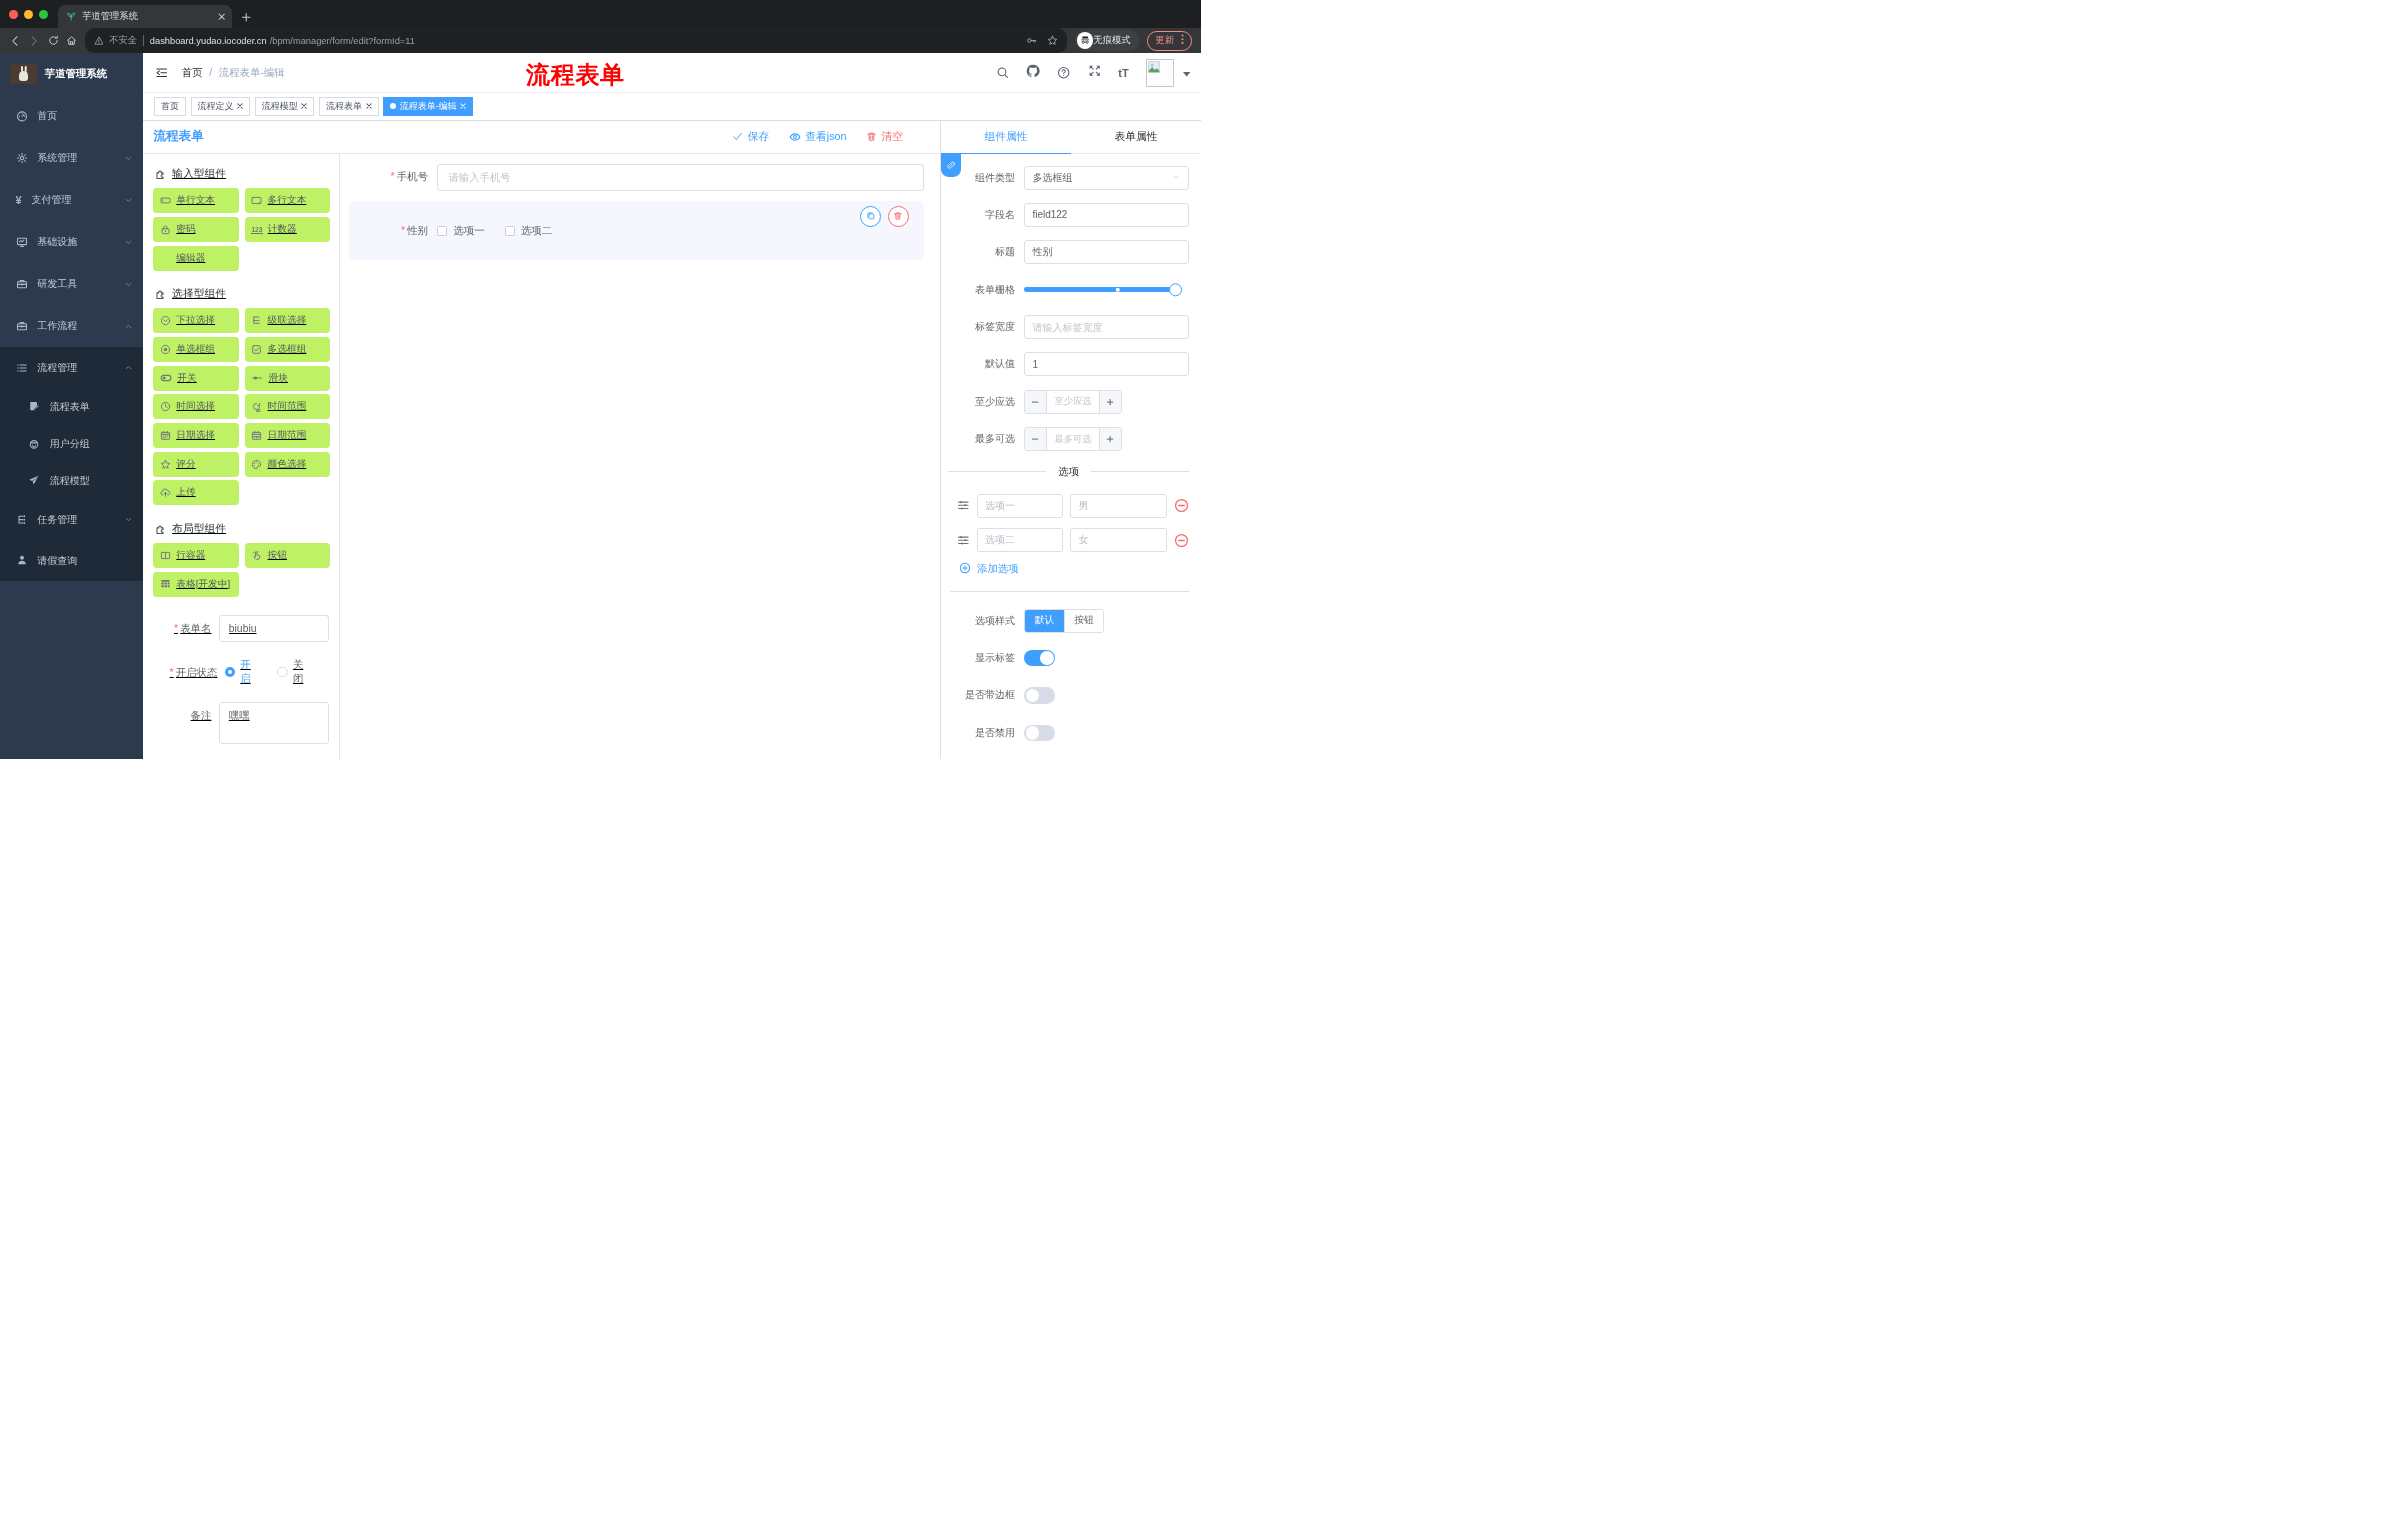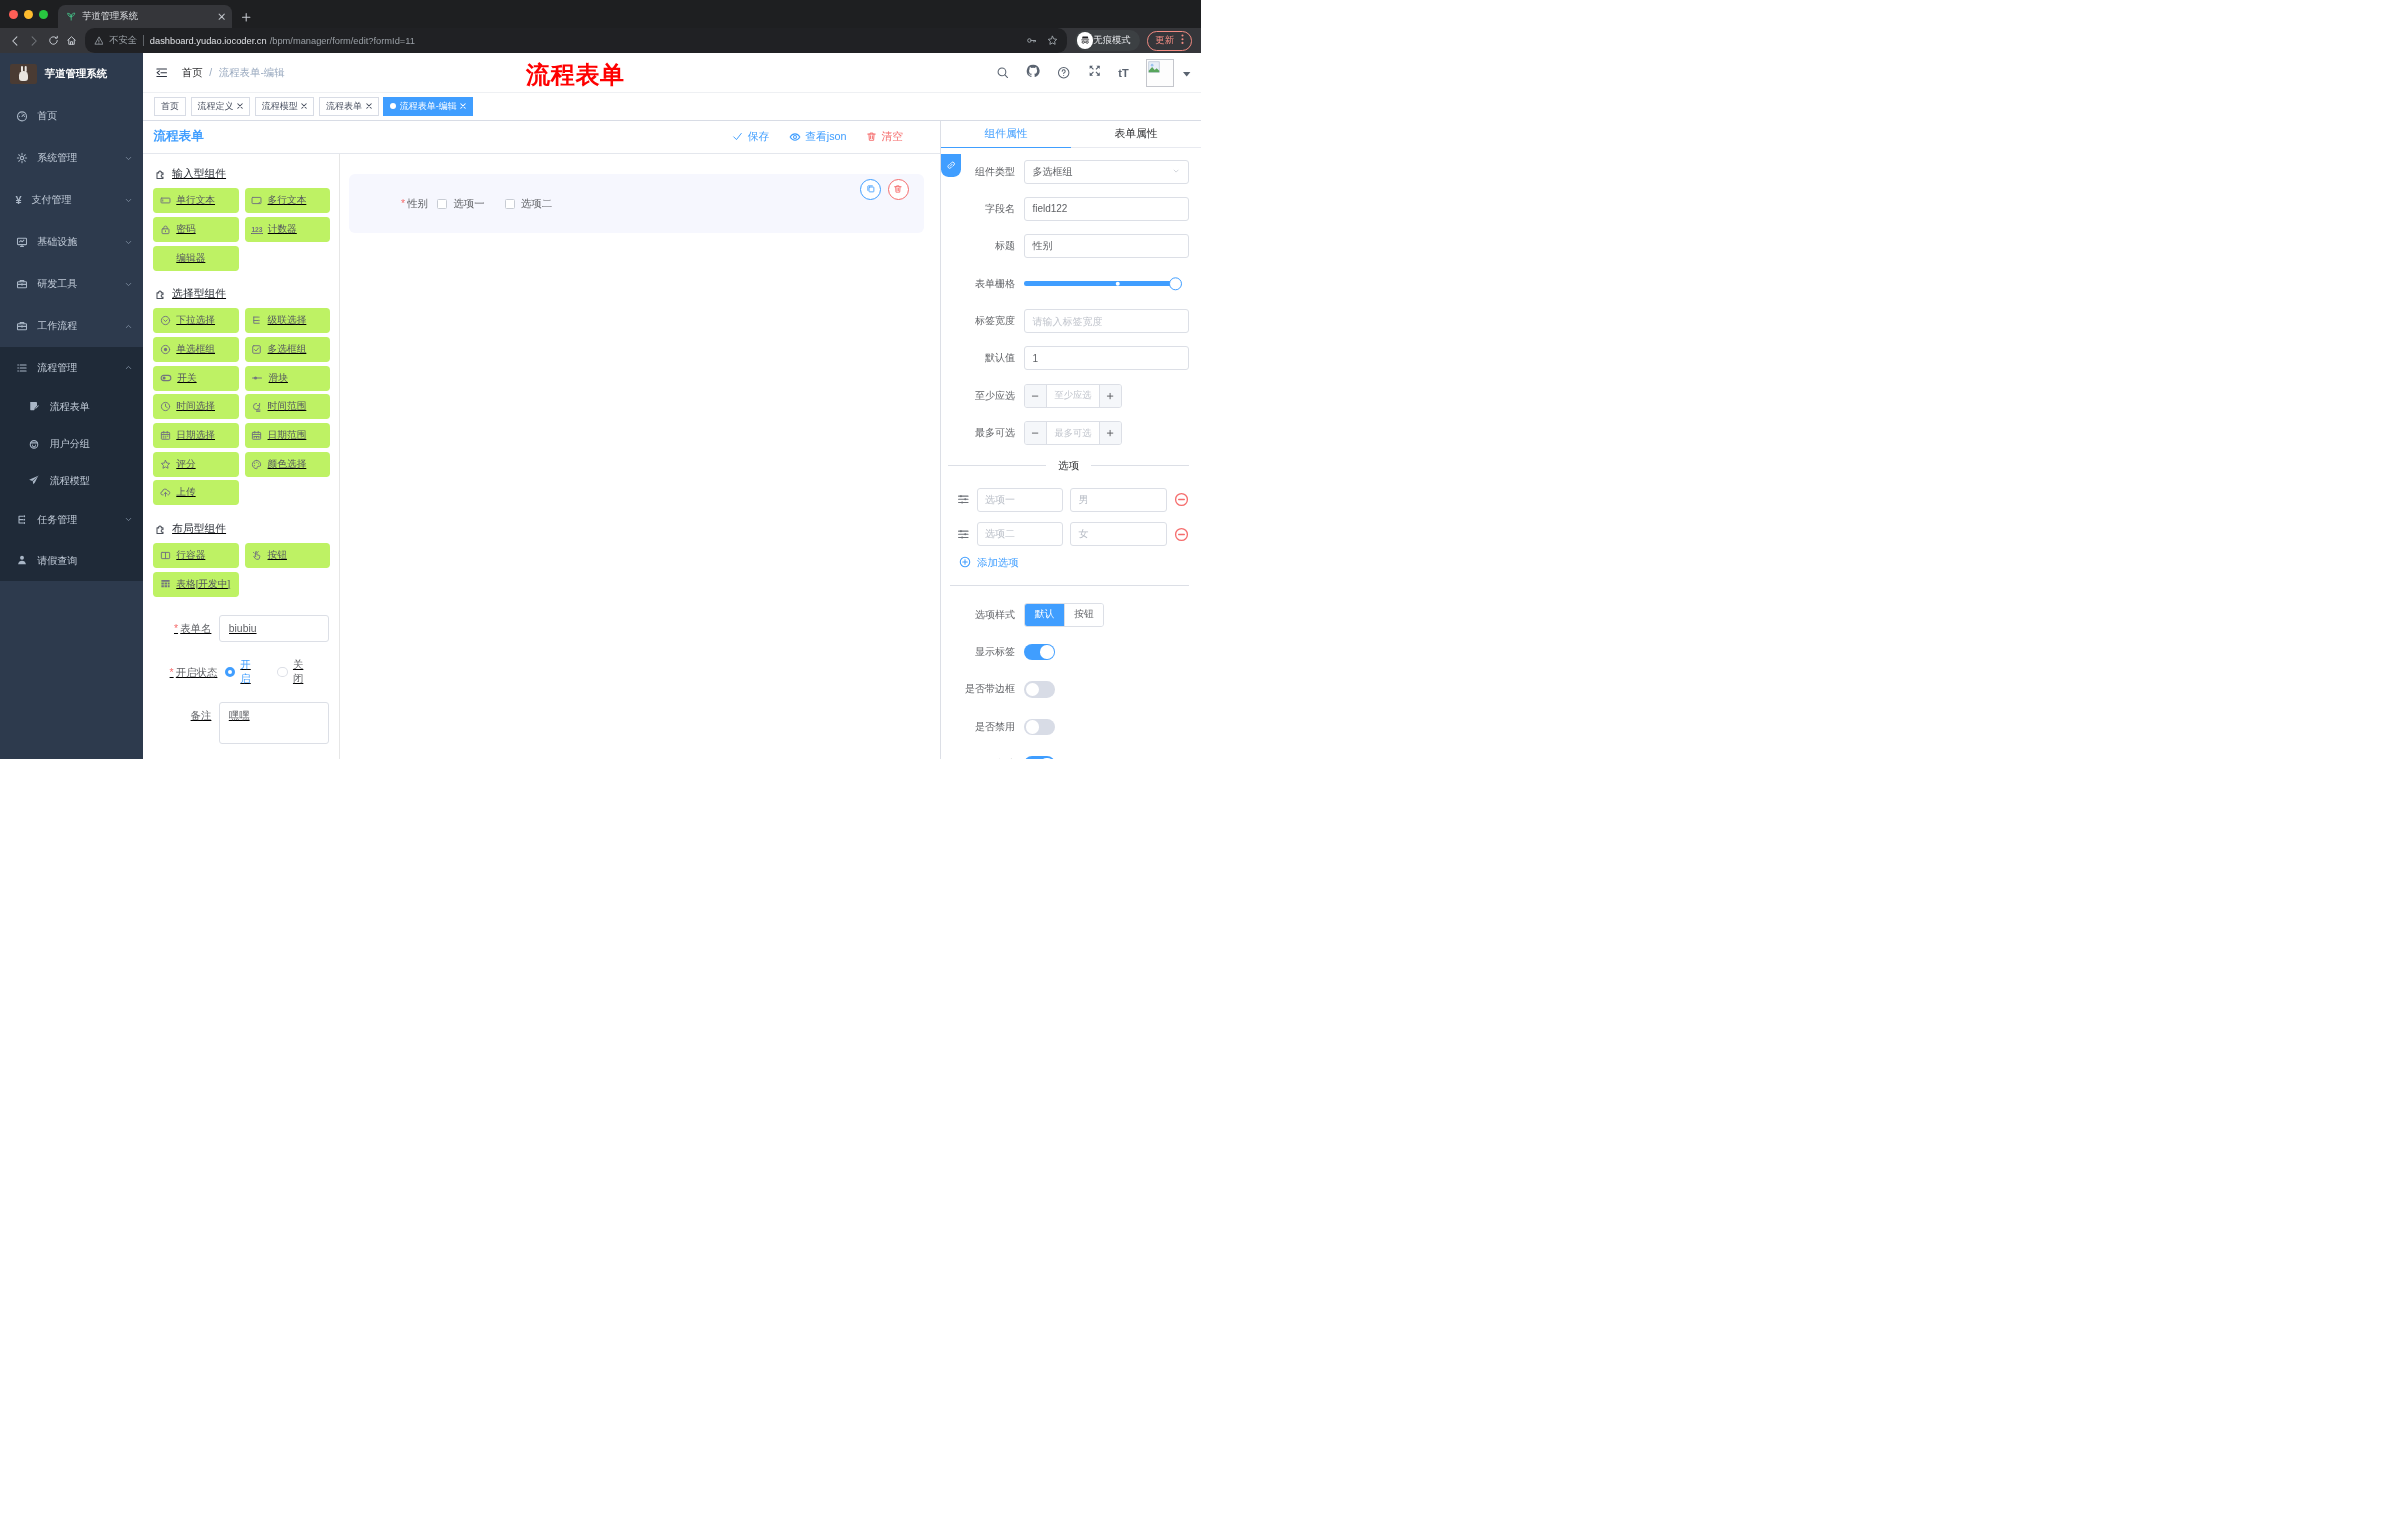--- a/index.html
+++ b/index.html
@@ -101,21 +101,21 @@
   .finput::placeholder { color:#c0c4cc; }
   .selblock { margin-top:10.4px; background:#f6f7fe; border-radius:6px; height:59px; position:relative; display:flex; align-items:center; }
   .chk { display:flex; align-items:center; gap:6px; margin-right:20px; color:#606266; font-size:10.4px; cursor:pointer; }
   .chk-box { width:10.4px; height:10.4px; border:0.7px solid #c8ccd4; border-radius:1.5px; background:#fff; }
   .blockbtns { position:absolute; top:4.5px; right:15px; display:flex; gap:6.7px; }
   .cbtn { width:21px; height:21px; border-radius:50%; border:0.7px solid #409eff; color:#409eff; background:#fff; display:flex; align-items:center; justify-content:center; cursor:pointer; }
   .cbtn.danger { border-color:#f56c6c; color:#f56c6c; }
 
   
   .props { width:261px; flex-shrink:0; border-left:0.7px solid #dcdfe6; display:flex; flex-direction:column; position:relative; overflow:hidden; }
-  .ptabs { height:27px; display:flex; flex-shrink:0; }
+  .ptabs { height:33px; display:flex; flex-shrink:0; }
   .ptab { flex:1; display:flex; align-items:center; justify-content:center; font-size:10.8px; color:#303133; border-bottom:1.5px solid #e8eaf0; cursor:pointer; }
   .ptab.active { color:#409eff; border-bottom-color:#409eff; }
   .link-tab { position:absolute; left:0; top:33px; width:20px; height:23px; background:#409eff; color:#fff; border-radius:0 0 7.4px 7.4px; display:flex; align-items:center; justify-content:center; cursor:pointer; }
   .pbody { flex:1; padding:12px 12px 0 0; overflow:hidden; }
   .prow { display:flex; align-items:center; height:24px; margin-bottom:13.4px; }
   .plabel { width:74px; text-align:right; margin-right:9px; font-size:10px; color:#606266; flex-shrink:0; }
   .pctl { flex:1; display:flex; align-items:center; min-width:0; }
   .pselect { flex:1; height:24px; border:0.7px solid #dcdfe6; border-radius:3px; display:flex; align-items:center; padding:0 7.4px; font-size:10px; color:#606266; cursor:pointer; background:#fff; }
   .pselect .pchev { margin-left:auto; color:#c0c4cc; }
   .pin { flex:1; height:24px; border:0.7px solid #dcdfe6; border-radius:3px; padding:0 7.4px; font-size:10px; color:#606266; outline:none; background:#fff; font-family:"Liberation Sans",sans-serif; min-width:0; }
@@ -750,20 +750,24 @@
                 </span>
               </div>
               <div class="meta-row top">
                 <span class="meta-label">备注</span>
                 <textarea class="tin" style="">嘿嘿</textarea>
               </div>
             </div>
           </div>
 
           <div class="canvas">
+            <div class="frow">
+              <span class="flabel"><span class="star">*</span><span>手机号</span></span>
+              <input class="finput" placeholder="请输入手机号" style="">
+            </div>
             <div class="selblock">
               <span class="flabel"><span class="star">*</span><span>性别</span></span>
               <span class="chk">
                 <span class="chk-box"></span>
                 <span>选项一</span>
               </span>
               <span class="chk">
                 <span class="chk-box"></span>
                 <span>选项二</span>
               </span>

